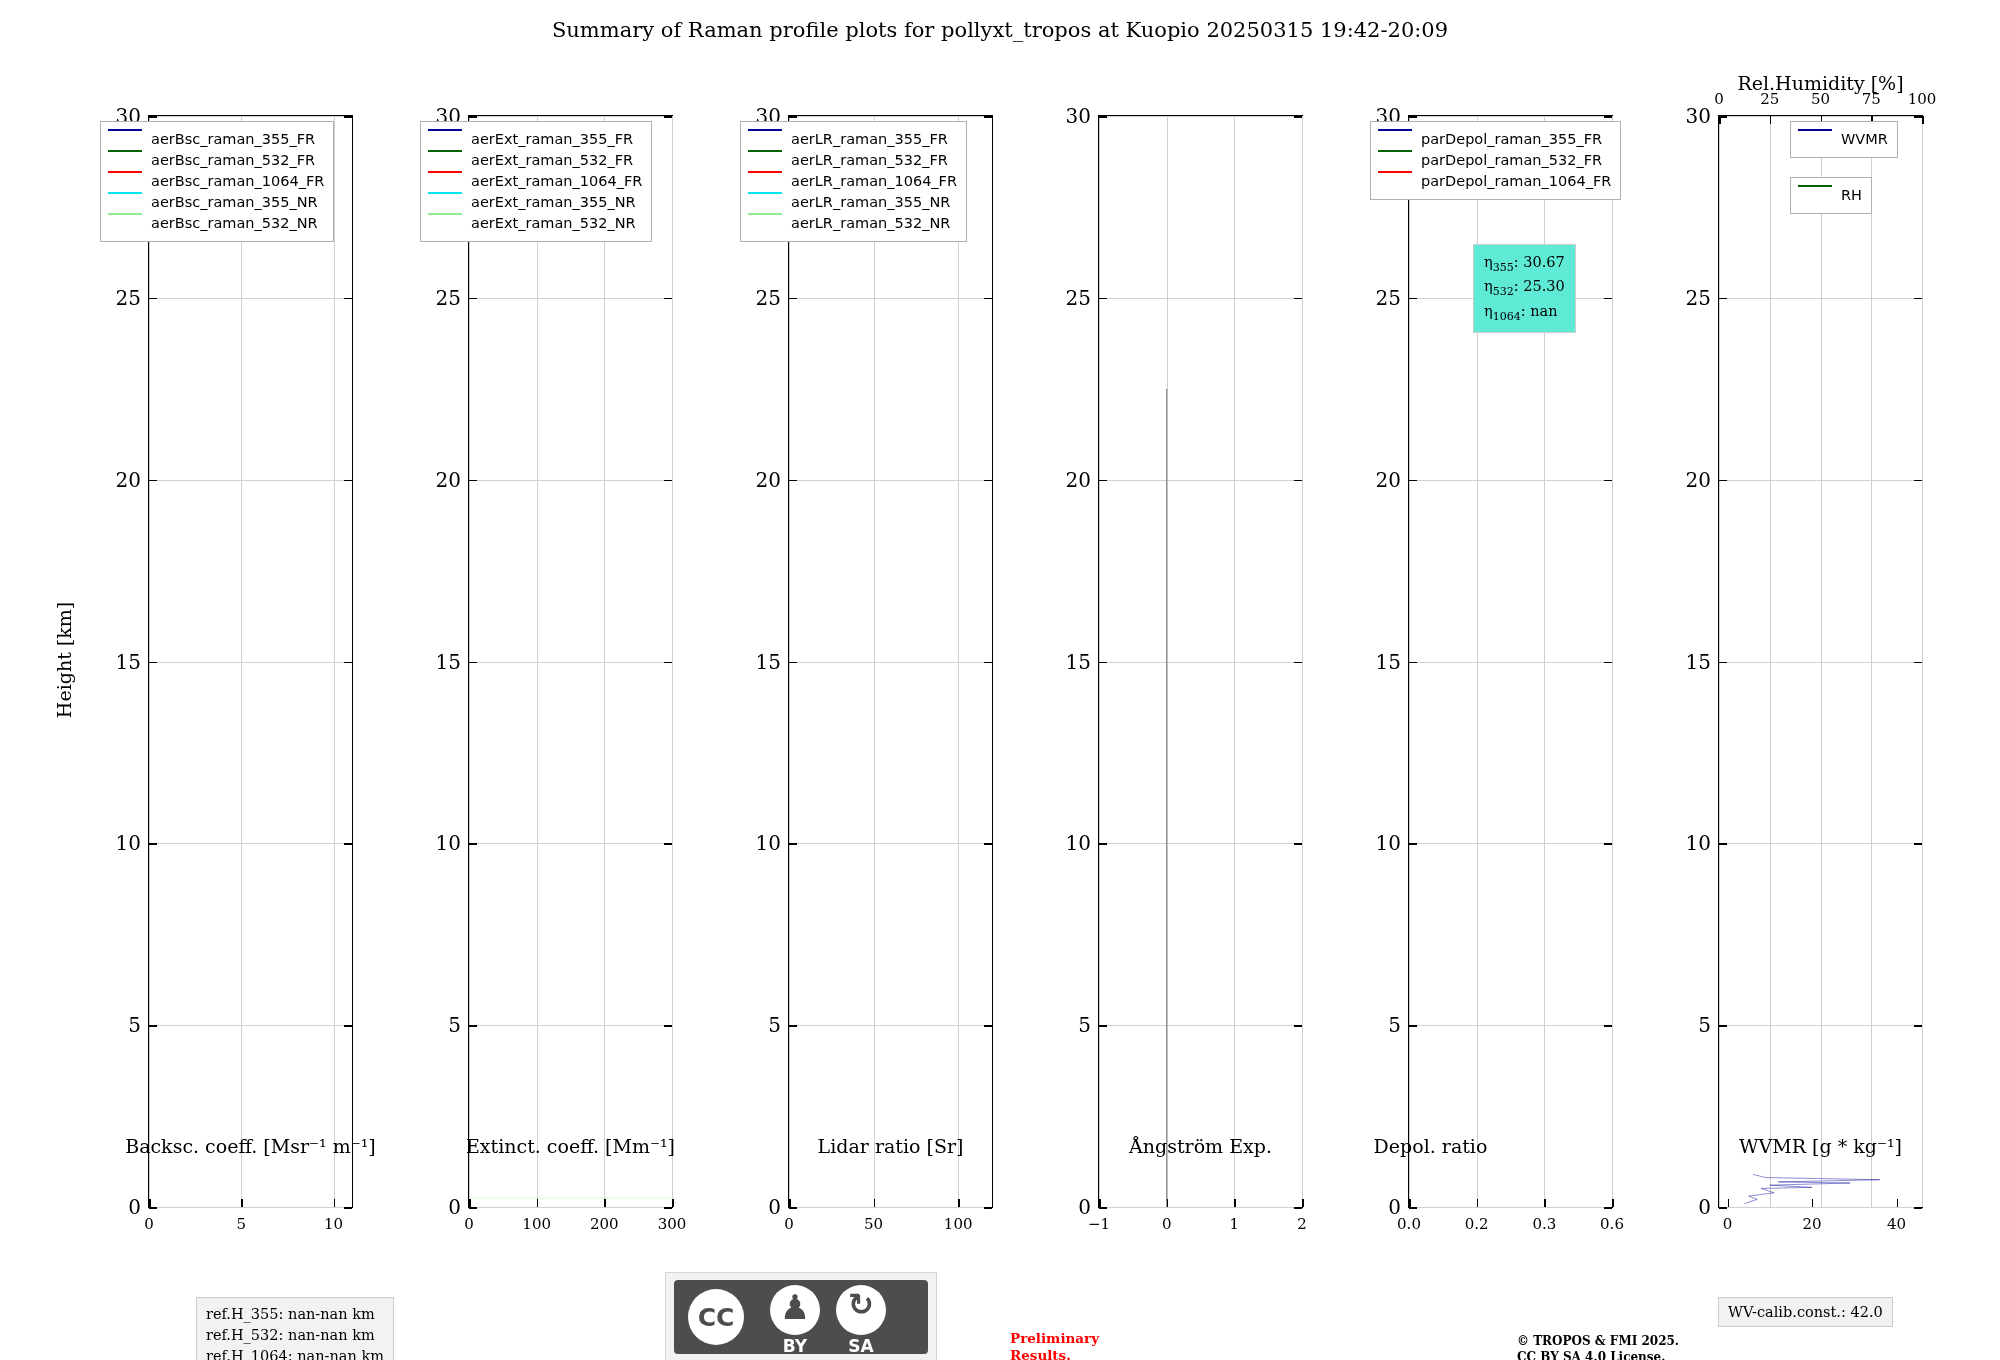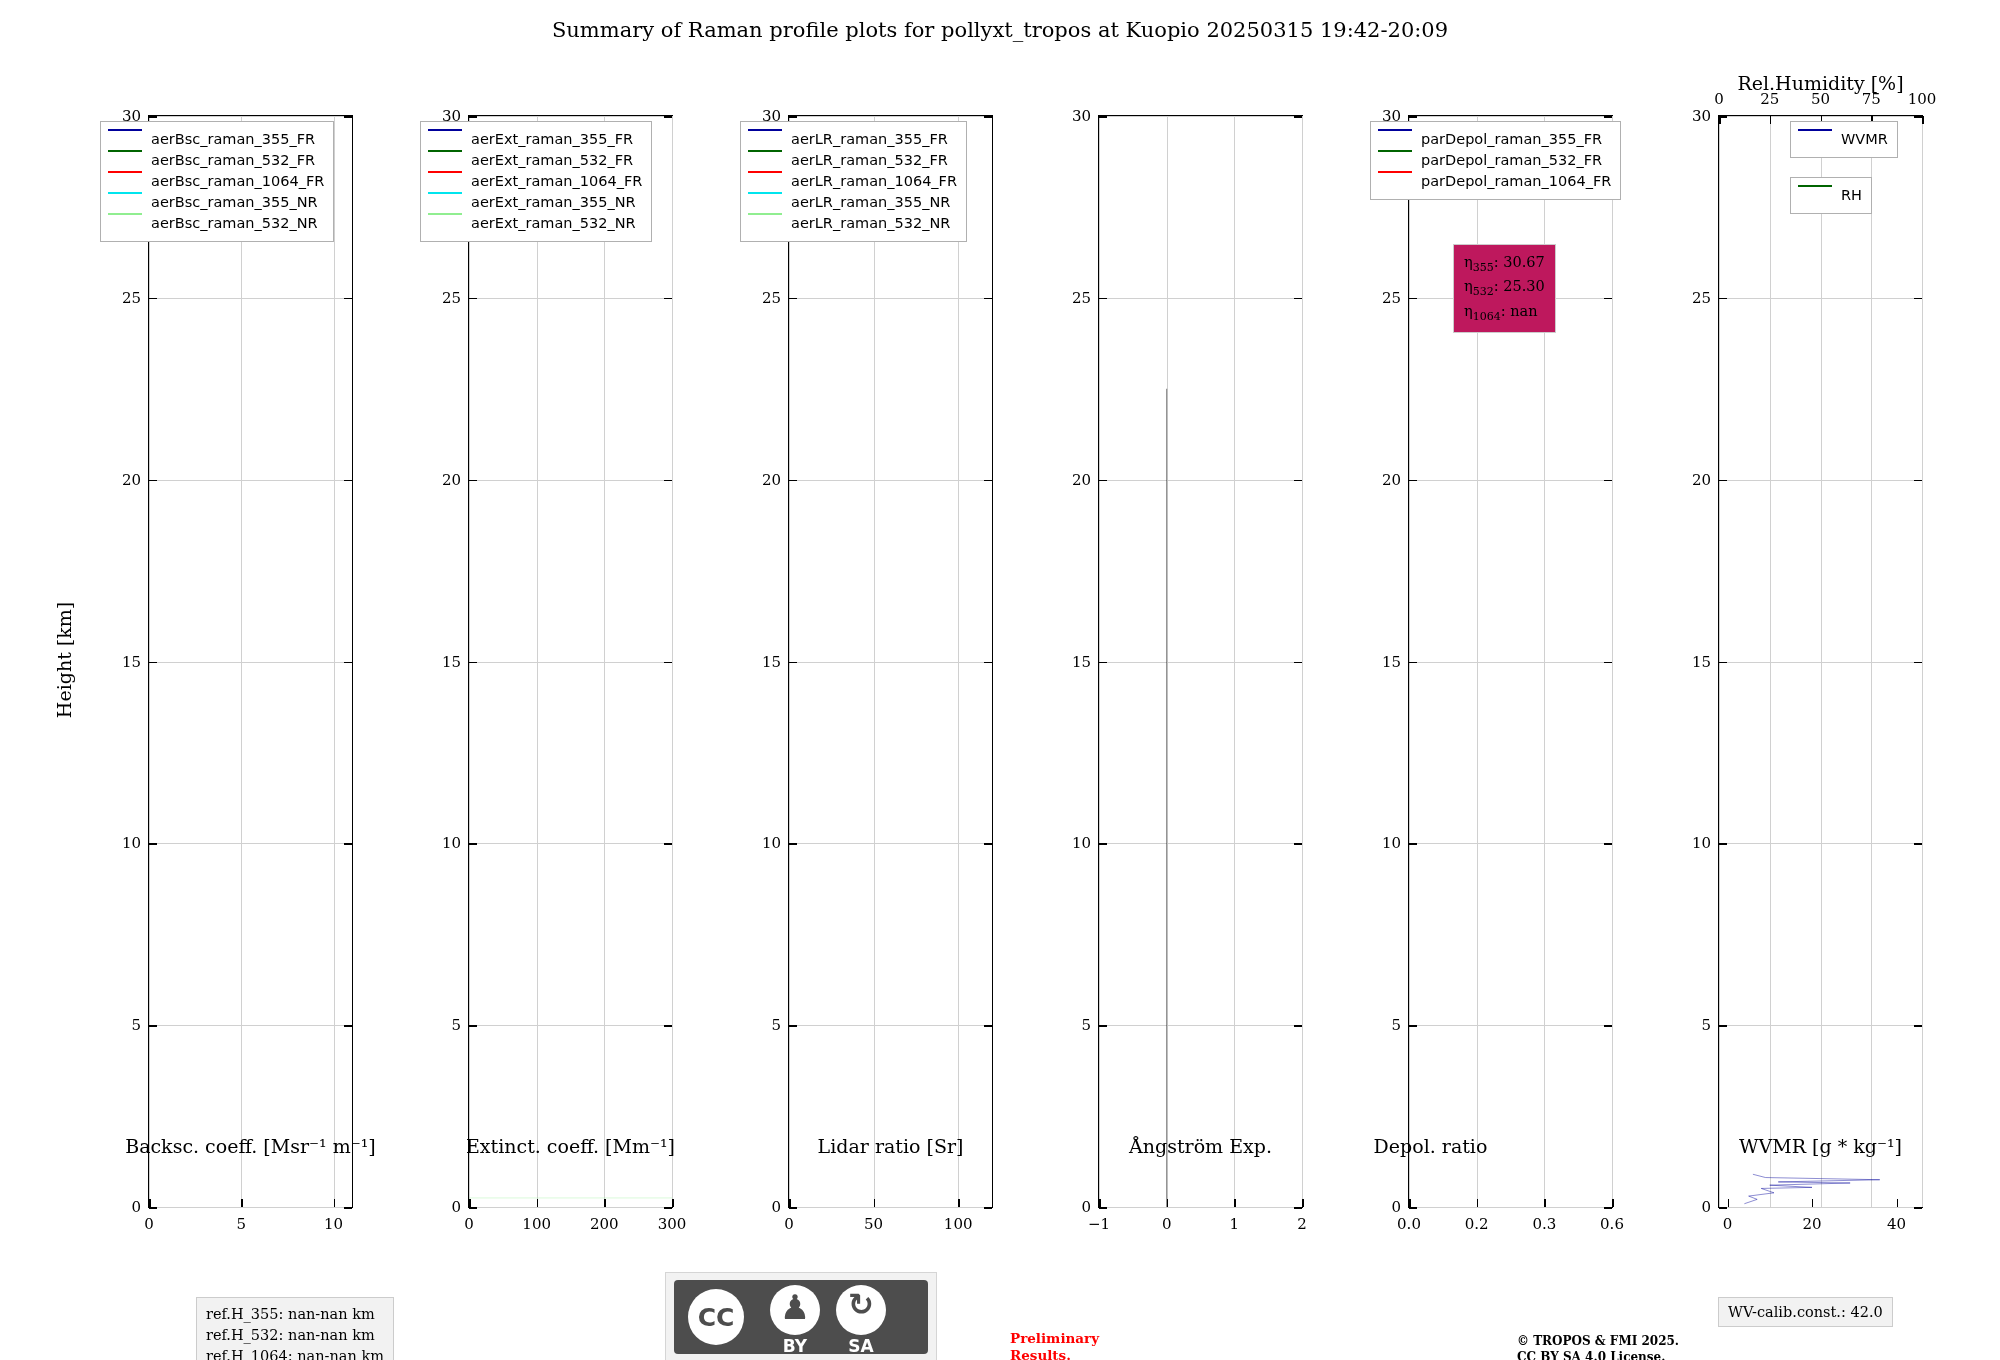--- a/index.html
+++ b/index.html
@@ -29,21 +29,21 @@
   .gridline{position:absolute;background:#d0d0d0;}
   .gridline.h{left:0;right:0;height:1px;}
   .gridline.v{top:0;bottom:0;width:1px;}
   .tick{position:absolute;background:#000;}
   .tick.left{left:0;width:8px;height:1.5px;}
   .tick.right{right:0;width:8px;height:1.5px;}
   .tick.bot{bottom:0;height:8px;width:1.5px;}
   .tick.top{top:0;height:8px;width:1.5px;}
   .ylabeltxt{
     position:absolute;right:100%;margin-right:8px;
-    font-size:15px;transform:translateY(-50%);white-space:nowrap;
+    font-size:20px;transform:translateY(-50%);white-space:nowrap;
     font-family:"DejaVu Serif",serif;
   }
   .xlabeltxt{
     position:absolute;top:100%;margin-top:8px;
     font-size:15px;transform:translateX(-50%);white-space:nowrap;
     font-family:"DejaVu Serif",serif;
   }
   .xtoptxt{
     position:absolute;bottom:100%;margin-bottom:8px;
     font-size:15px;transform:translateX(-50%);white-space:nowrap;
@@ -75,23 +75,23 @@
     font-family:"DejaVu Sans",sans-serif;
     z-index:5;
   }
   .legend .row{display:flex;white-space:nowrap;}
   .legend .swatch{
     display:inline-block;width:34px;height:0;border-top:2px solid #000;
     margin-right:9px;flex:0 0 auto;
   }
   .legend .lbl{font-size:14.5px;}
   .infobox{
-    position:absolute;background:#be185d;border:1px solid #cccccc;
+    position:absolute;background:#5eead4;border:1px solid #cccccc;
     font-size:14.5px;padding:7px 10px;line-height:1.5;
-    font-family:"DejaVu Serif",serif;z-index:6;
+    font-family:"DejaVu Serif",serif;z-index:6;margin-left:20px;
   }
   .infobox .sub{font-size:11px;vertical-align:sub;}
   .refbox{
     position:absolute;background:#f2f2f2;border:1px solid #cccccc;
     font-size:14.5px;padding:6px 9px;line-height:1.45;
     font-family:"DejaVu Serif",serif;
   }
   .wvbox{
     position:absolute;background:#f2f2f2;border:1px solid #cccccc;
     font-size:14.5px;padding:6px 9px;

